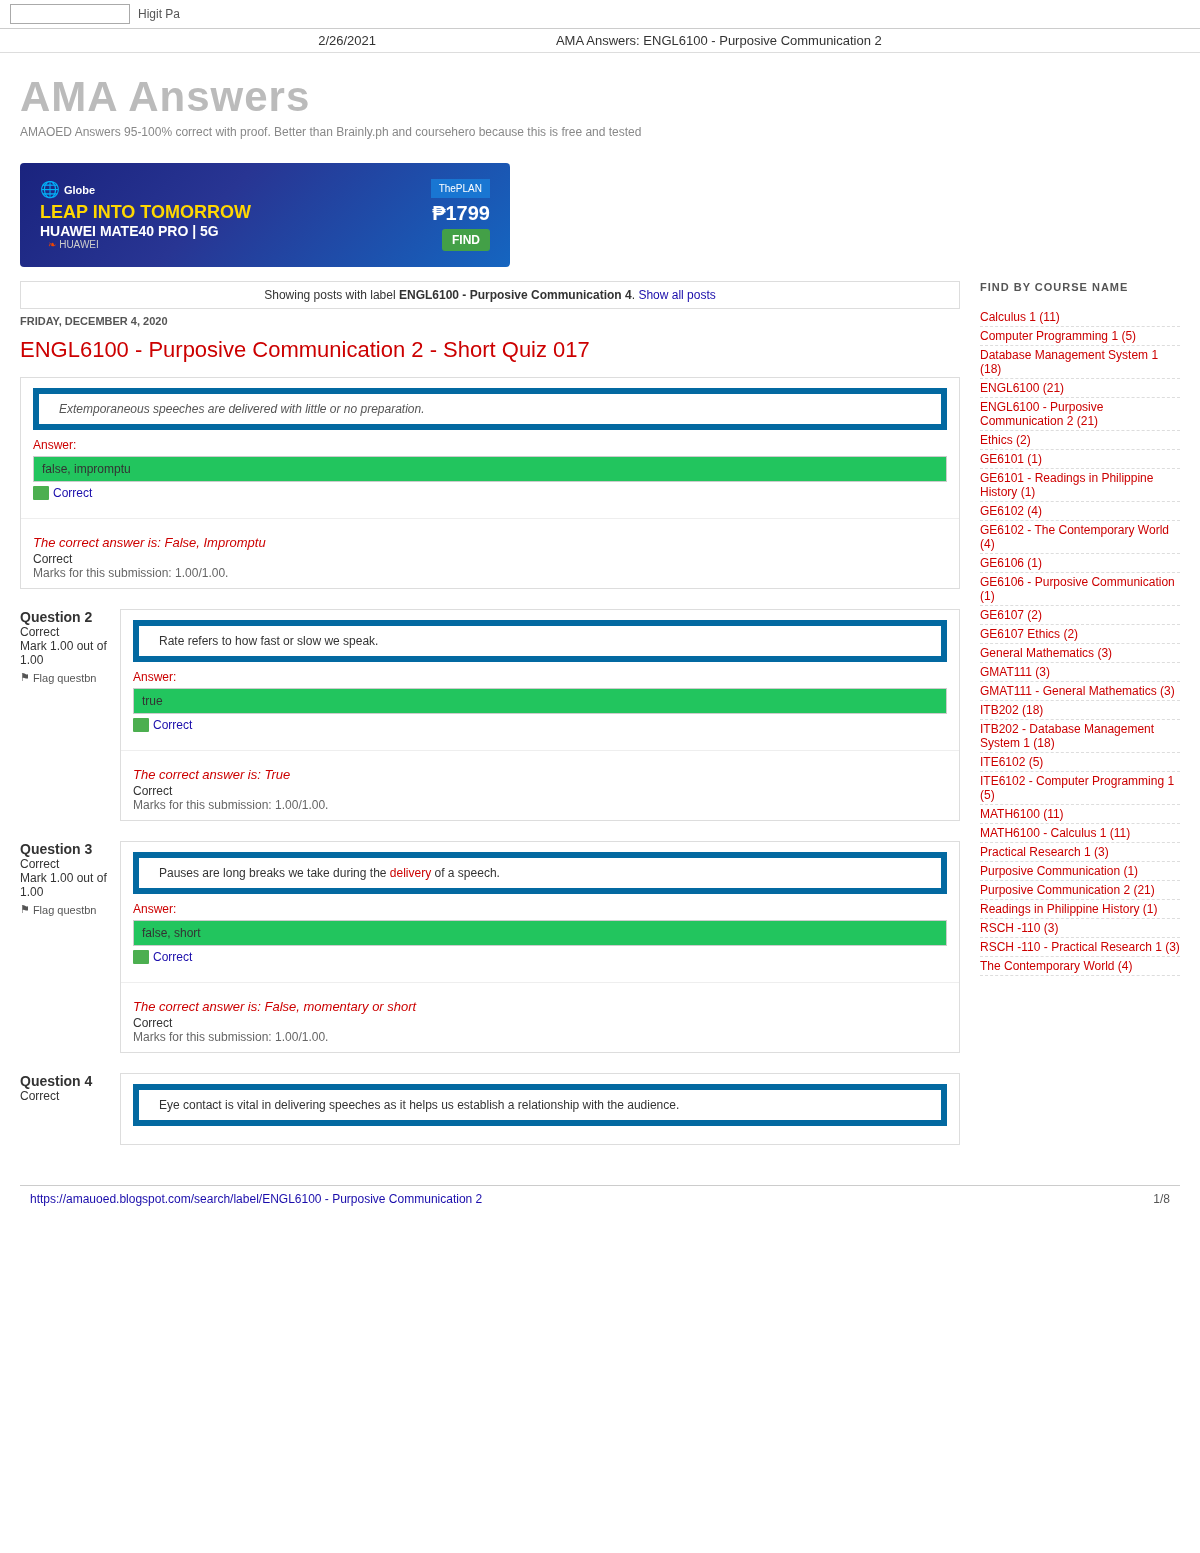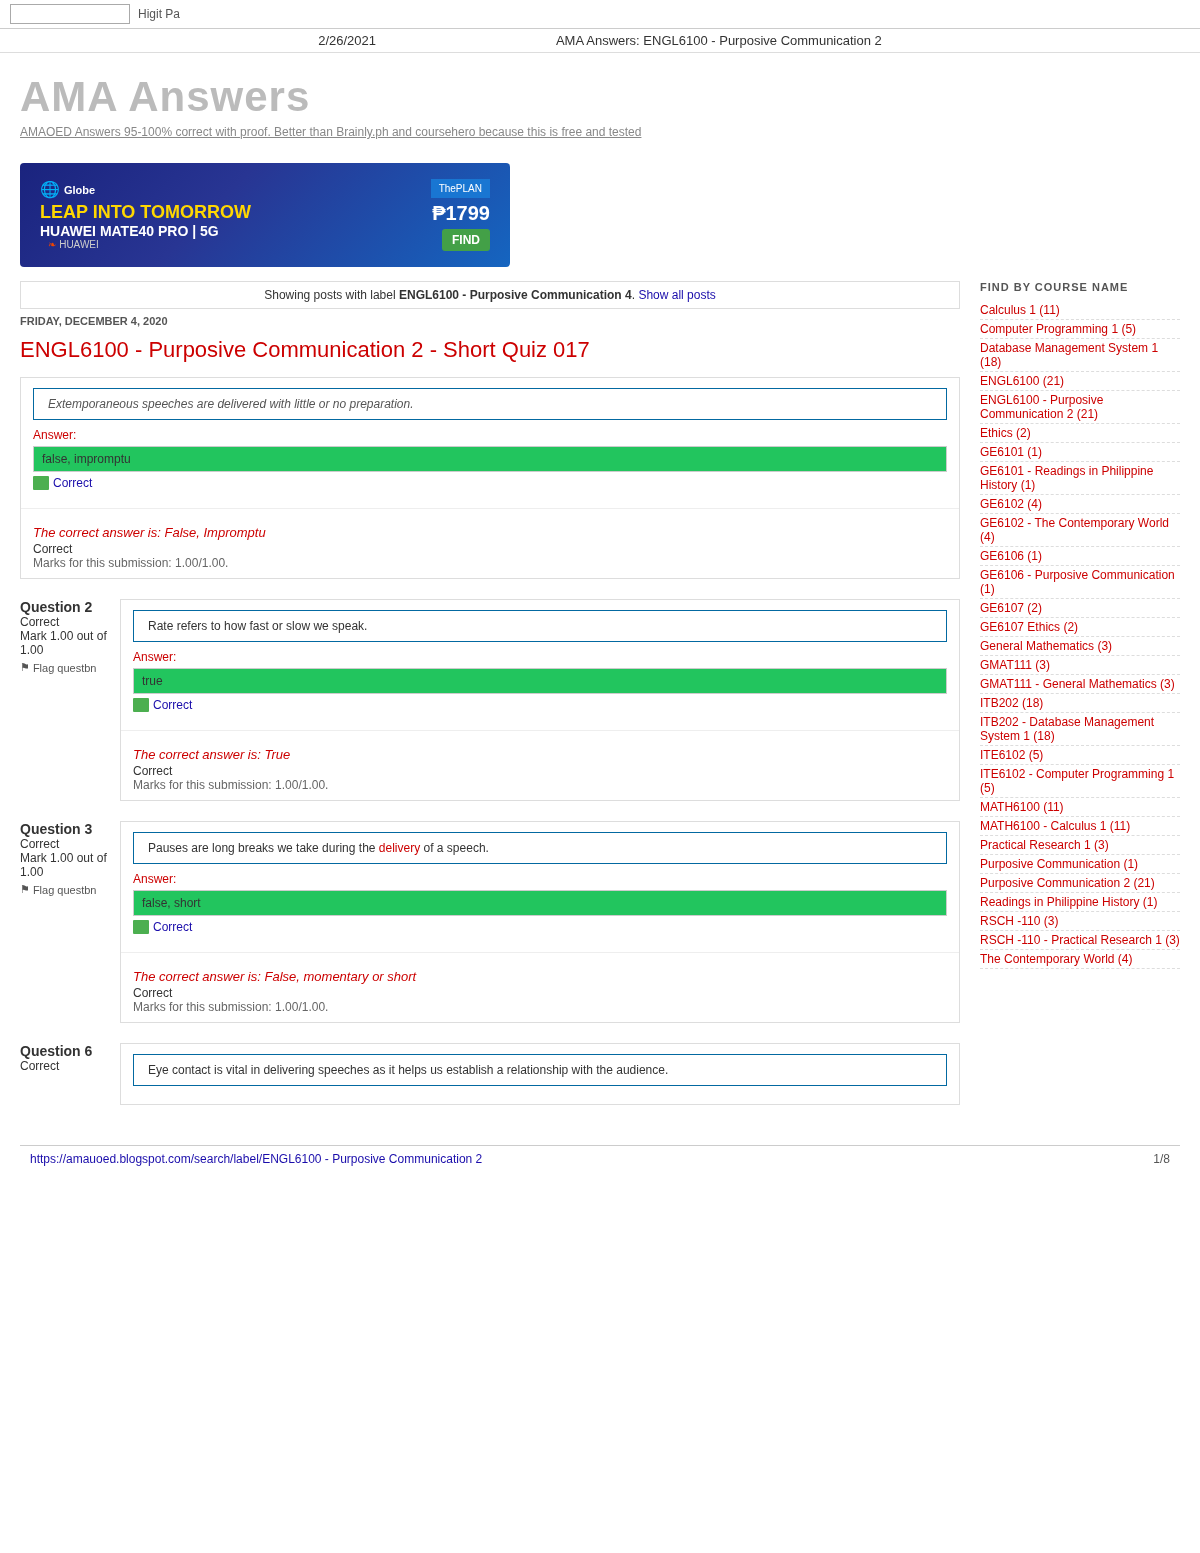--- a/index.html
+++ b/index.html
@@ -45,21 +45,20 @@
     .site-title {
       font-size: 42px;
       font-weight: bold;
       color: #bbb;
       letter-spacing: 1px;
     }
     .site-subtitle {
       font-size: 12px;
       color: #888;
       margin-top: 4px;
-      text-decoration: underline;
     }
 
     
     .ad-banner {
       margin: 14px 0;
       background: linear-gradient(135deg, #1a237e 0%, #283593 40%, #1565c0 100%);
       border-radius: 4px;
       padding: 16px 20px;
       display: flex;
       align-items: center;
@@ -200,22 +199,22 @@
       cursor: pointer;
     }
     .flag-icon {
       font-size: 11px;
     }
 
     .question-content {
       flex: 1;
     }
     .question-text-box {
-      border: 1px solid #0369a1;
-      padding: 8px 14px;
+      border: 6px solid #0369a1;
+      padding: 8px 20px;
       background: #fff;
       font-size: 12px;
       margin-bottom: 8px;
     }
     .question-text-italic {
       font-style: italic;
       color: #555;
     }
     .question-highlight {
       color: #c00;
@@ -272,21 +271,21 @@
       margin-bottom: 20px;
       padding-left: 0;
     }
 
     
     .sidebar-title {
       font-size: 11px;
       font-weight: bold;
       color: #555;
       letter-spacing: 1px;
-      margin-bottom: 8px;
+      margin-bottom: 15px;
       text-transform: uppercase;
     }
     .sidebar-link {
       display: block;
       font-size: 12px;
       color: #c00;
       text-decoration: none;
       padding: 2px 0;
       border-bottom: 1px dashed #ddd;
     }
@@ -456,21 +455,21 @@
               <div class="correct-answer-text">The correct answer is: False, momentary or short</div>
               <div class="correct-word">Correct</div>
               <div class="marks-text">Marks for this submission: 1.00/1.00.</div>
             </div>
           </div>
         </div>
       </div>
 
       <div class="question-block">
         <div class="question-meta">
-          <div class="question-num">Question 6</div>
+          <div class="question-num">Question 4</div>
           <div class="question-status">Correct</div>
         </div>
         <div class="question-content">
           <div class="question-block-inner">
             <div class="question-inner-content">
               <div class="question-text-box">Eye contact is vital in delivering speeches as it helps us establish a relationship with the audience.</div>
             </div>
           </div>
         </div>
       </div>

